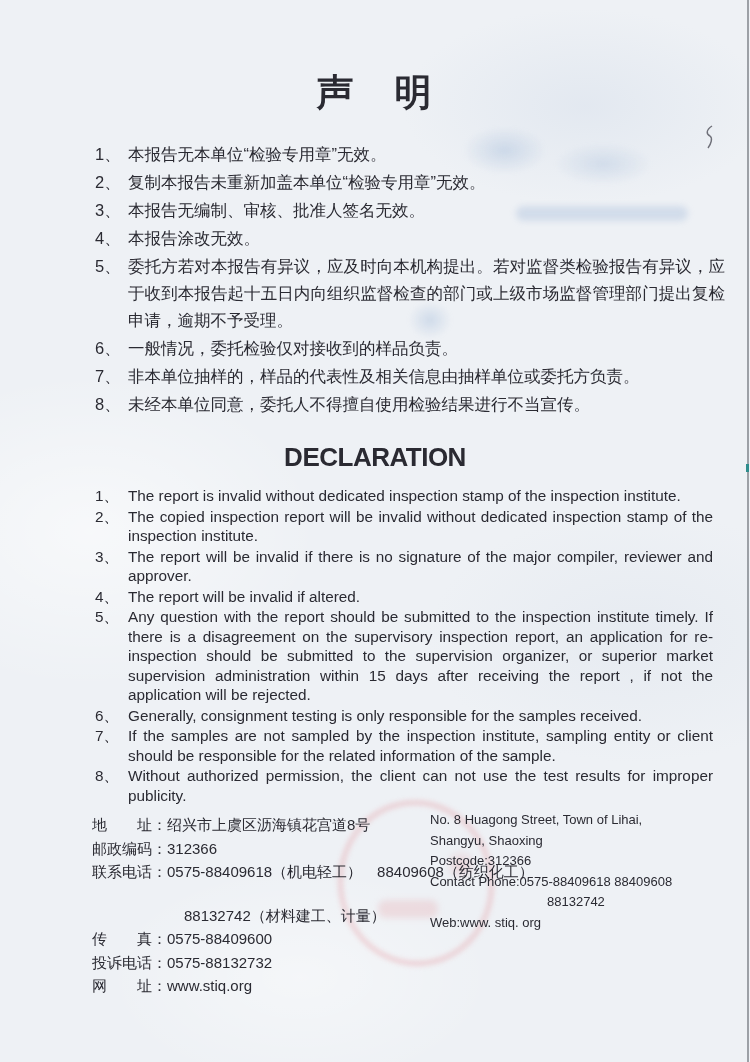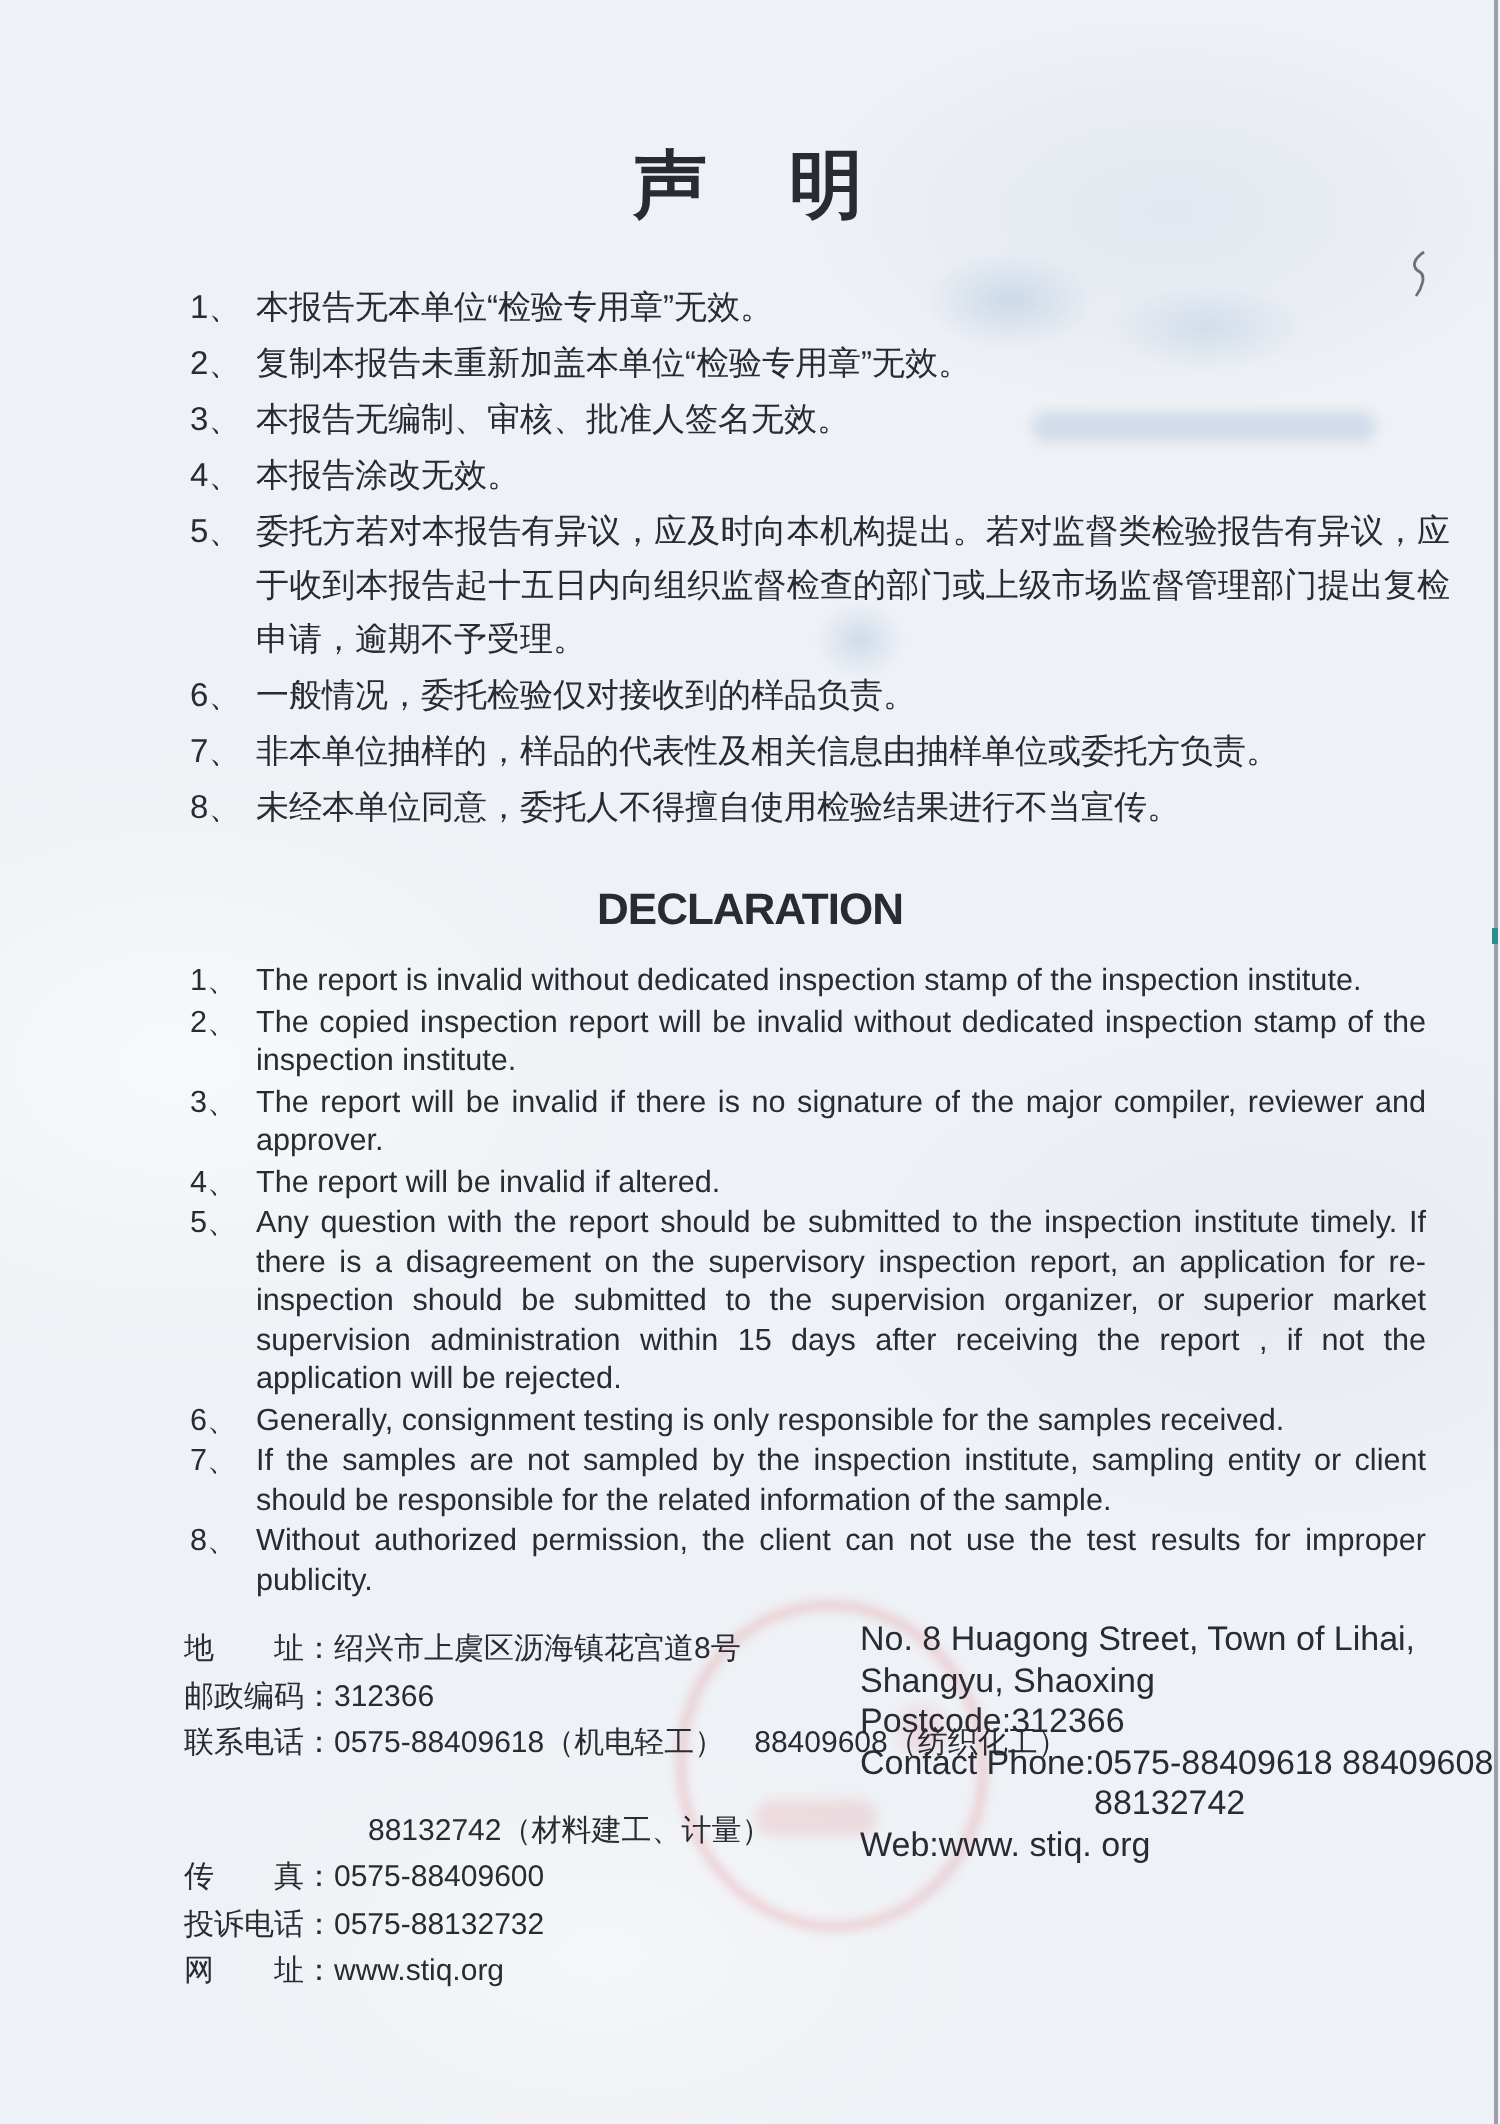--- a/index.html
+++ b/index.html
@@ -27,38 +27,38 @@
     white-space:pre;
   }
 
   .zh-list { margin:23px 0 0 95px; width:630px; }
   .zh-item { display:flex; font-size:16.5px; line-height:27px; margin-bottom:1px; }
   .zh-item .num { flex:0 0 33px; }
   .zh-item .txt { flex:1; text-align:justify; }
 
   .title-en {
     margin:24px 0 0; text-align:center;
-    font-size:22px; font-weight:bold; letter-spacing:-0.5px;
+    font-size:26px; font-weight:bold; letter-spacing:-0.5px;
   }
 
   .en-list { margin:13px 0 0 95px; width:618px; }
   .en-item { display:flex; font-size:15.3px; line-height:19.5px; margin-bottom:1px; }
   .en-item .num { flex:0 0 33px; }
   .en-item .txt { flex:1; text-align:justify; }
 
   .footer { position:absolute; left:0; top:808px; width:750px; z-index:2; }
   .f-left {
     position:absolute; left:92px; top:5px; width:345px;
     font-size:15px; line-height:23.5px; white-space:nowrap;
   }
   .f-row { white-space:pre; }
   .f-row.cont { padding-left:92px;margin-top:20px; }
   .f-right {
     position:absolute; left:430px; top:2px; width:310px;
-    font-size:17px; line-height:20.5px; white-space:nowrap;
+    font-size:13px; line-height:20.5px; white-space:nowrap;
   }
   .f-rline.cont2 { padding-left:117px; }
 
   
   .artifact { position:absolute; z-index:1; pointer-events:none; }
   .ghost-logo-1 {
     left:452px; top:110px; width:210px; height:90px;
     background:
       radial-gradient(ellipse 60px 34px at 25% 45%, rgba(136,168,208,.30), transparent 70%),
       radial-gradient(ellipse 70px 30px at 72% 60%, rgba(136,168,208,.24), transparent 70%);

